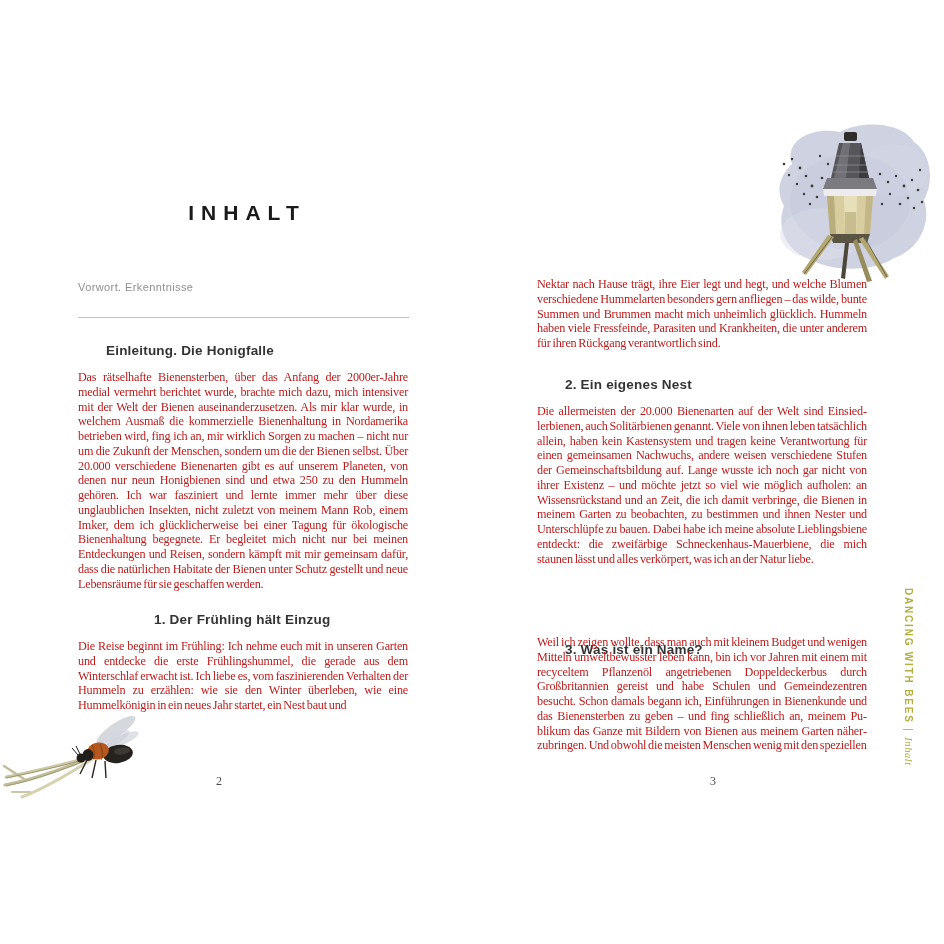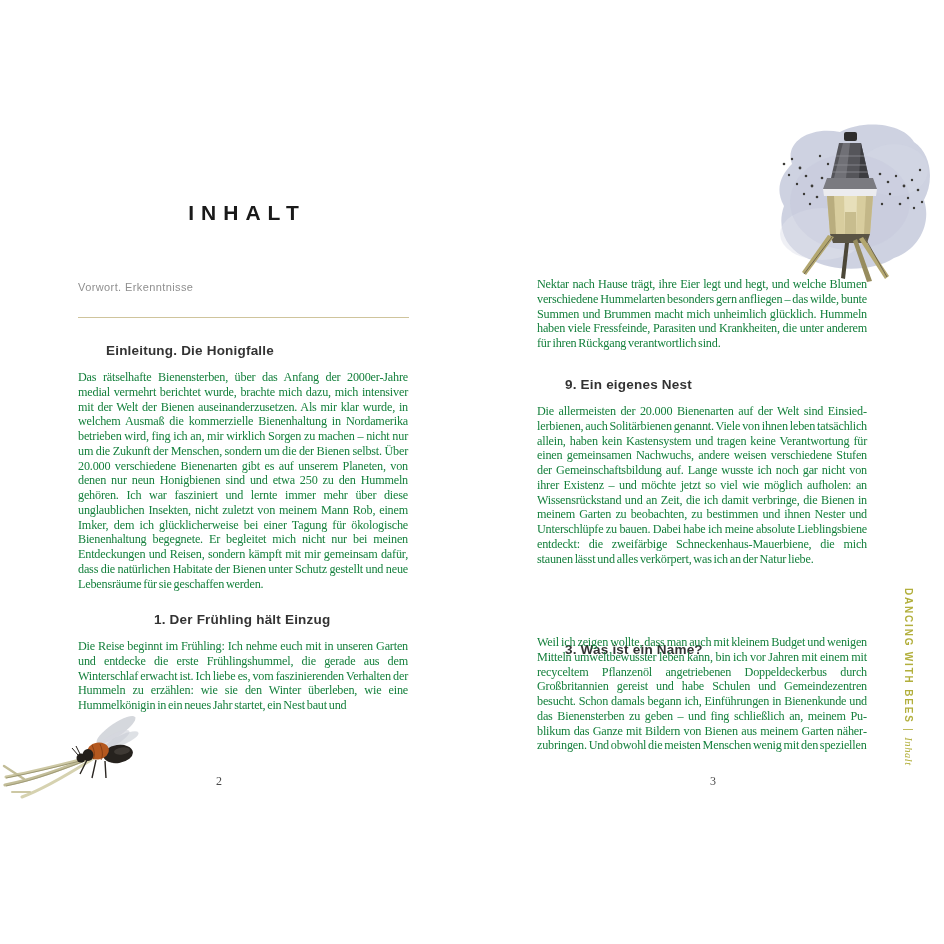--- a/index.html
+++ b/index.html
@@ -40,21 +40,21 @@
     font-weight: 700;
     font-size: 13.5px;
     color: #333333;
     letter-spacing: 0.2px;
     padding-left: 28px;
   }
   .body-text {
     width: 330px;
     font-size: 12.2px;
     line-height: 14.75px;
-    color: #15803d;
+    color: #b91c1c;
     text-align: justify;
     letter-spacing: -0.2px;
     word-spacing: -1px;
     font-family: "Liberation Serif", serif;
   }
   .pagenum {
     font-family: "Liberation Serif", serif;
     font-size: 12px;
     color: #4a4a4a;
   }
@@ -180,21 +180,21 @@
       <circle cx="152" cy="96" r="1.2"></circle>
         <circle cx="160" cy="90" r="1.2"></circle>
         <circle cx="128" cy="82" r="1.2"></circle>
       <circle cx="120" cy="92" r="1.2"></circle>
         <circle cx="158" cy="58" r="1.2"></circle>
     </g>
   </svg>
 
   <div class="abs body-text" style="left:537px; top:277px;">Nektar nach Hause trägt, ihre Eier legt und hegt, und welche Blumen verschiedene Hummelarten besonders gern anfliegen – das wilde, bunte Summen und Brummen macht mich unheimlich glücklich. Hummeln haben viele Fressfeinde, Parasiten und Krankheiten, die unter anderem für ihren Rückgang verantwortlich sind.</div>
 
-  <div class="abs heading" style="left:537px; top:377px;">9. Ein eigenes Nest</div>
+  <div class="abs heading" style="left:537px; top:377px;">2. Ein eigenes Nest</div>
 
   <div class="abs body-text" style="left:537px; top:404px;">Die allermeisten der 20.000 Bienenarten auf der Welt sind Einsied­lerbienen, auch Solitärbienen genannt. Viele von ihnen leben tatsächlich allein, haben kein Kastensystem und tragen keine Ver­antwortung für einen gemeinsamen Nachwuchs, andere weisen ver­schiedene Stufen der Gemeinschaftsbildung auf. Lange wusste ich noch gar nicht von ihrer Existenz – und möchte jetzt so viel wie möglich aufholen: an Wissensrückstand und an Zeit, die ich damit verbringe, die Bienen in meinem Garten zu beobachten, zu bestimmen und ihnen Nester und Unterschlüpfe zu bauen. Dabei habe ich meine absolute Lieblingsbiene entdeckt: die zweifärbige Schneckenhaus-Mauerbiene, die mich staunen lässt und alles verkörpert, was ich an der Natur liebe.</div>
 
   <div class="abs heading" style="left:537px; top:642px;">3. Was ist ein Name?</div>
 
   <div class="abs body-text" style="left:537px; top:635px;">Weil ich zeigen wollte, dass man auch mit kleinem Budget und wenigen Mitteln umweltbewusster leben kann, bin ich vor Jahren mit einem mit recyceltem Pflanzenöl angetriebenen Doppeldeckerbus durch Großbritannien gereist und habe Schulen und Gemeindezentren besucht. Schon damals begann ich, Einführungen in Bienenkunde und das Bienensterben zu geben – und fing schließlich an, meinem Pu­blikum das Ganze mit Bildern von Bienen aus meinem Garten näher­zubringen. Und obwohl die meisten Menschen wenig mit den speziellen</div>
 
   <div class="abs pagenum" style="left:710px; top:774px;">3</div>
 
   <div class="abs spine" style="left:903px; top:588px;">

